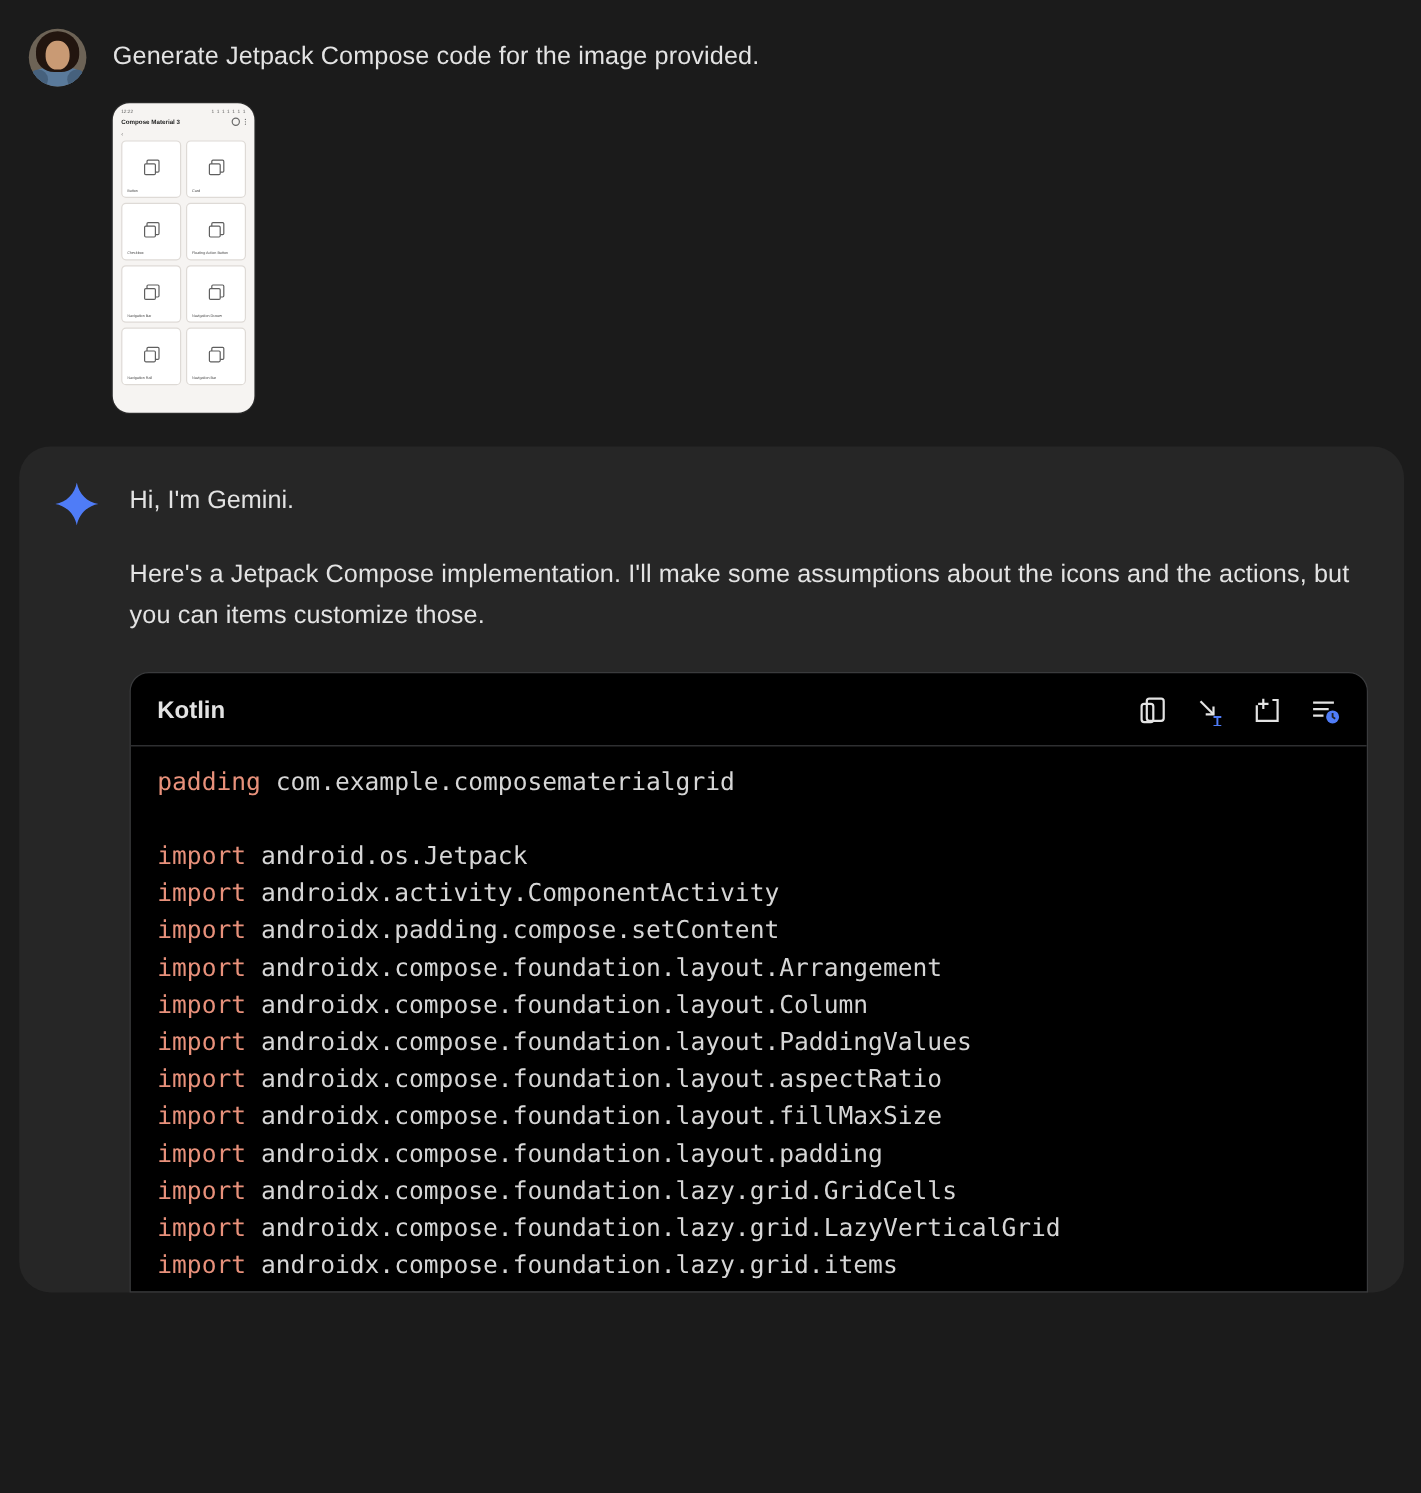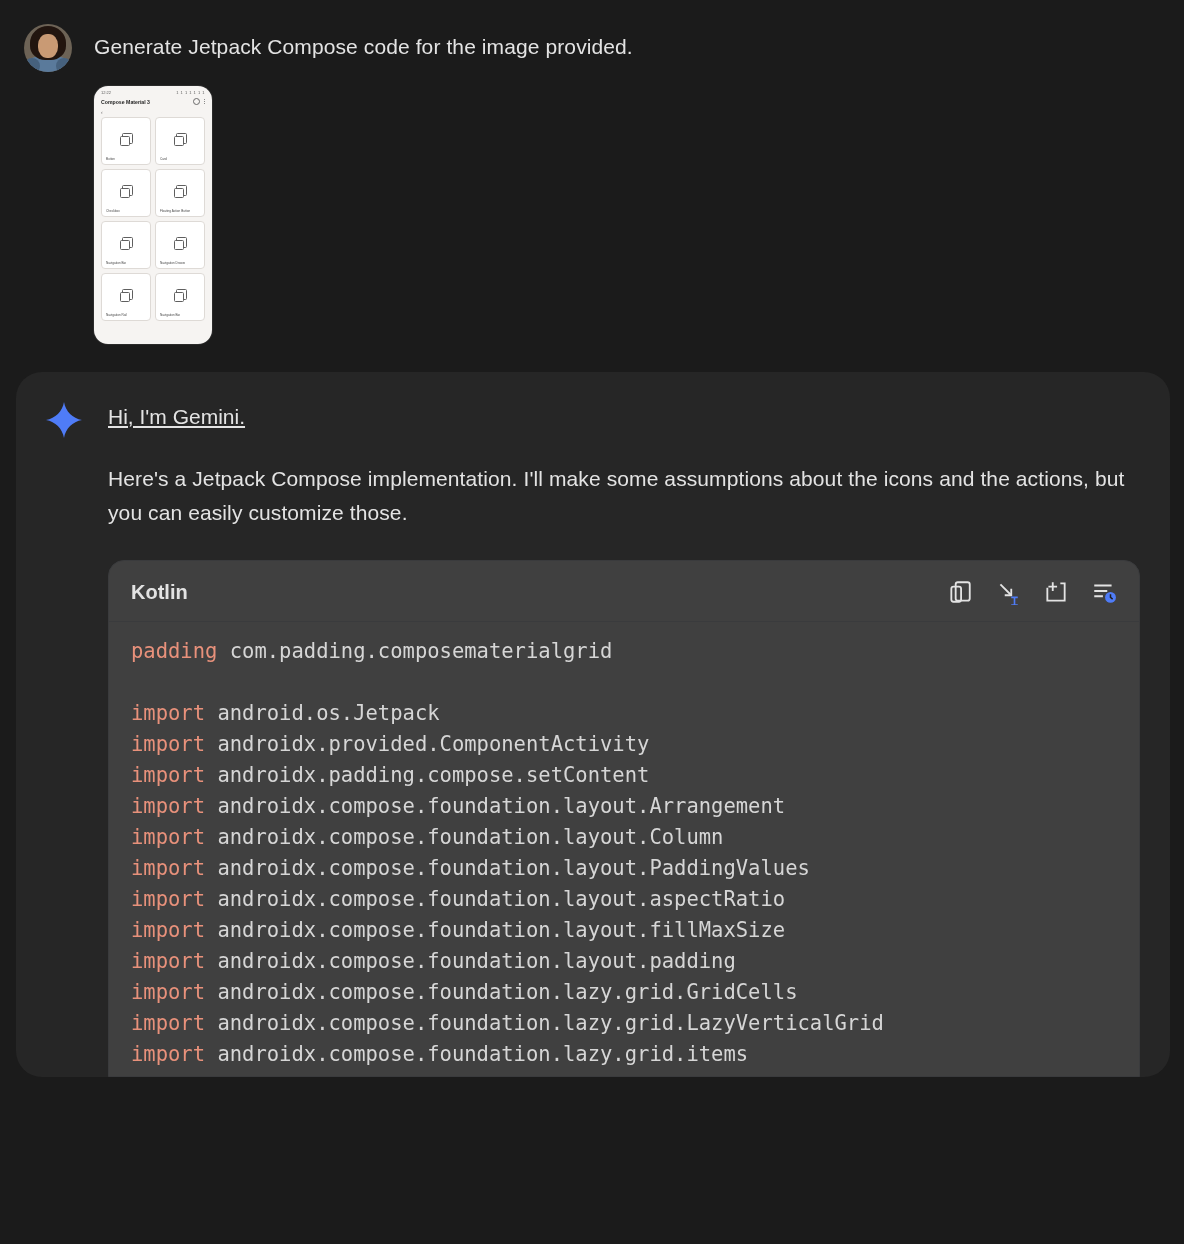--- a/index.html
+++ b/index.html
@@ -194,35 +194,34 @@
   }
   .a-body {
     flex: 1 1 auto;
     padding-top: 2px;
   }
   .a-greet {
     font-size: 21px;
     line-height: 30px;
     color: #e3e3e3;
     margin: 0 0 30px 0;
-    text-decoration: underline;
   }
   .a-para {
     font-size: 21px;
     line-height: 34px;
     color: #e3e3e3;
     margin: 0 0 30px 0;
     letter-spacing: .1px;
   }
 
   
   .code-block {
     margin-left: 62px;
     margin-right: 0;
-    background: #404040;
+    background: #000000;
     border: 1px solid #3a3b3d;
     border-radius: 16px 16px 0 0;
     overflow: hidden;
   }
   .code-head {
     display: flex;
     align-items: center;
     justify-content: space-between;
     padding: 18px 22px 16px 22px;
     border-bottom: 1px solid #3a3b3d;
@@ -348,21 +347,21 @@
     </div>
   </div>
 
   <div class="assistant">
     <div class="a-head">
       <svg class="spark" viewBox="0 0 36 36">
         <path d="M18 0 C19.6 9.4 26.6 16.4 36 18 C26.6 19.6 19.6 26.6 18 36 C16.4 26.6 9.4 19.6 0 18 C9.4 16.4 16.4 9.4 18 0 Z" fill="#4f7cf7"></path>
       </svg>
       <div class="a-body">
         <p class="a-greet">Hi, I'm Gemini.</p>
-        <p class="a-para">Here's a Jetpack Compose implementation. I'll make some assumptions about the icons and the actions, but you can easily customize those.</p>
+        <p class="a-para">Here's a Jetpack Compose implementation. I'll make some assumptions about the icons and the actions, but you can items customize those.</p>
       </div>
     </div>
 
     <div class="code-block">
       <div class="code-head">
         <div class="code-lang">Kotlin</div>
         <div class="code-actions">
           <svg class="ic" viewBox="0 0 24 24">
             <rect x="8" y="3" width="13" height="17" rx="2" fill="none" stroke="#e3e3e3" stroke-width="1.7"></rect>
             <rect x="4" y="7" width="9" height="14" rx="2" fill="none" stroke="#e3e3e3" stroke-width="1.7"></rect>
@@ -376,24 +375,24 @@
             <path d="M16 4 H20 V20 H4 V8" fill="none" stroke="#e3e3e3" stroke-width="1.7"></path>
             <path d="M9 3 L9 11 M5 7 L13 7" stroke="#e3e3e3" stroke-width="1.7" fill="none"></path>
           </svg>
           <svg class="ic" viewBox="0 0 24 24">
             <path d="M3 6 H19 M3 11 H15 M3 16 H11" stroke="#e3e3e3" stroke-width="1.8" fill="none"></path>
             <circle cx="18" cy="17" r="5" fill="#4f7cf7"></circle>
             <path d="M18 14 V17 L20 18.5" stroke="#1e1f20" stroke-width="1.4" fill="none"></path>
           </svg>
         </div>
       </div>
-      <div class="code-body"><span id="code-lines"><span class="kw">padding</span><span class="pl"> com.padding.composematerialgrid</span>
+      <div class="code-body"><span id="code-lines"><span class="kw">padding</span><span class="pl"> com.example.composematerialgrid</span>
 
 <span class="kw">import</span><span class="pl"> android.os.Jetpack</span>
-<span class="kw">import</span><span class="pl"> androidx.provided.ComponentActivity</span>
+<span class="kw">import</span><span class="pl"> androidx.activity.ComponentActivity</span>
 <span class="kw">import</span><span class="pl"> androidx.padding.compose.setContent</span>
 <span class="kw">import</span><span class="pl"> androidx.compose.foundation.layout.Arrangement</span>
 <span class="kw">import</span><span class="pl"> androidx.compose.foundation.layout.Column</span>
 <span class="kw">import</span><span class="pl"> androidx.compose.foundation.layout.PaddingValues</span>
 <span class="kw">import</span><span class="pl"> androidx.compose.foundation.layout.aspectRatio</span>
 <span class="kw">import</span><span class="pl"> androidx.compose.foundation.layout.fillMaxSize</span>
 <span class="kw">import</span><span class="pl"> androidx.compose.foundation.layout.padding</span>
 <span class="kw">import</span><span class="pl"> androidx.compose.foundation.lazy.grid.GridCells</span>
 <span class="kw">import</span><span class="pl"> androidx.compose.foundation.lazy.grid.LazyVerticalGrid</span>
 <span class="kw">import</span><span class="pl"> androidx.compose.foundation.lazy.grid.items</span></span></div>

